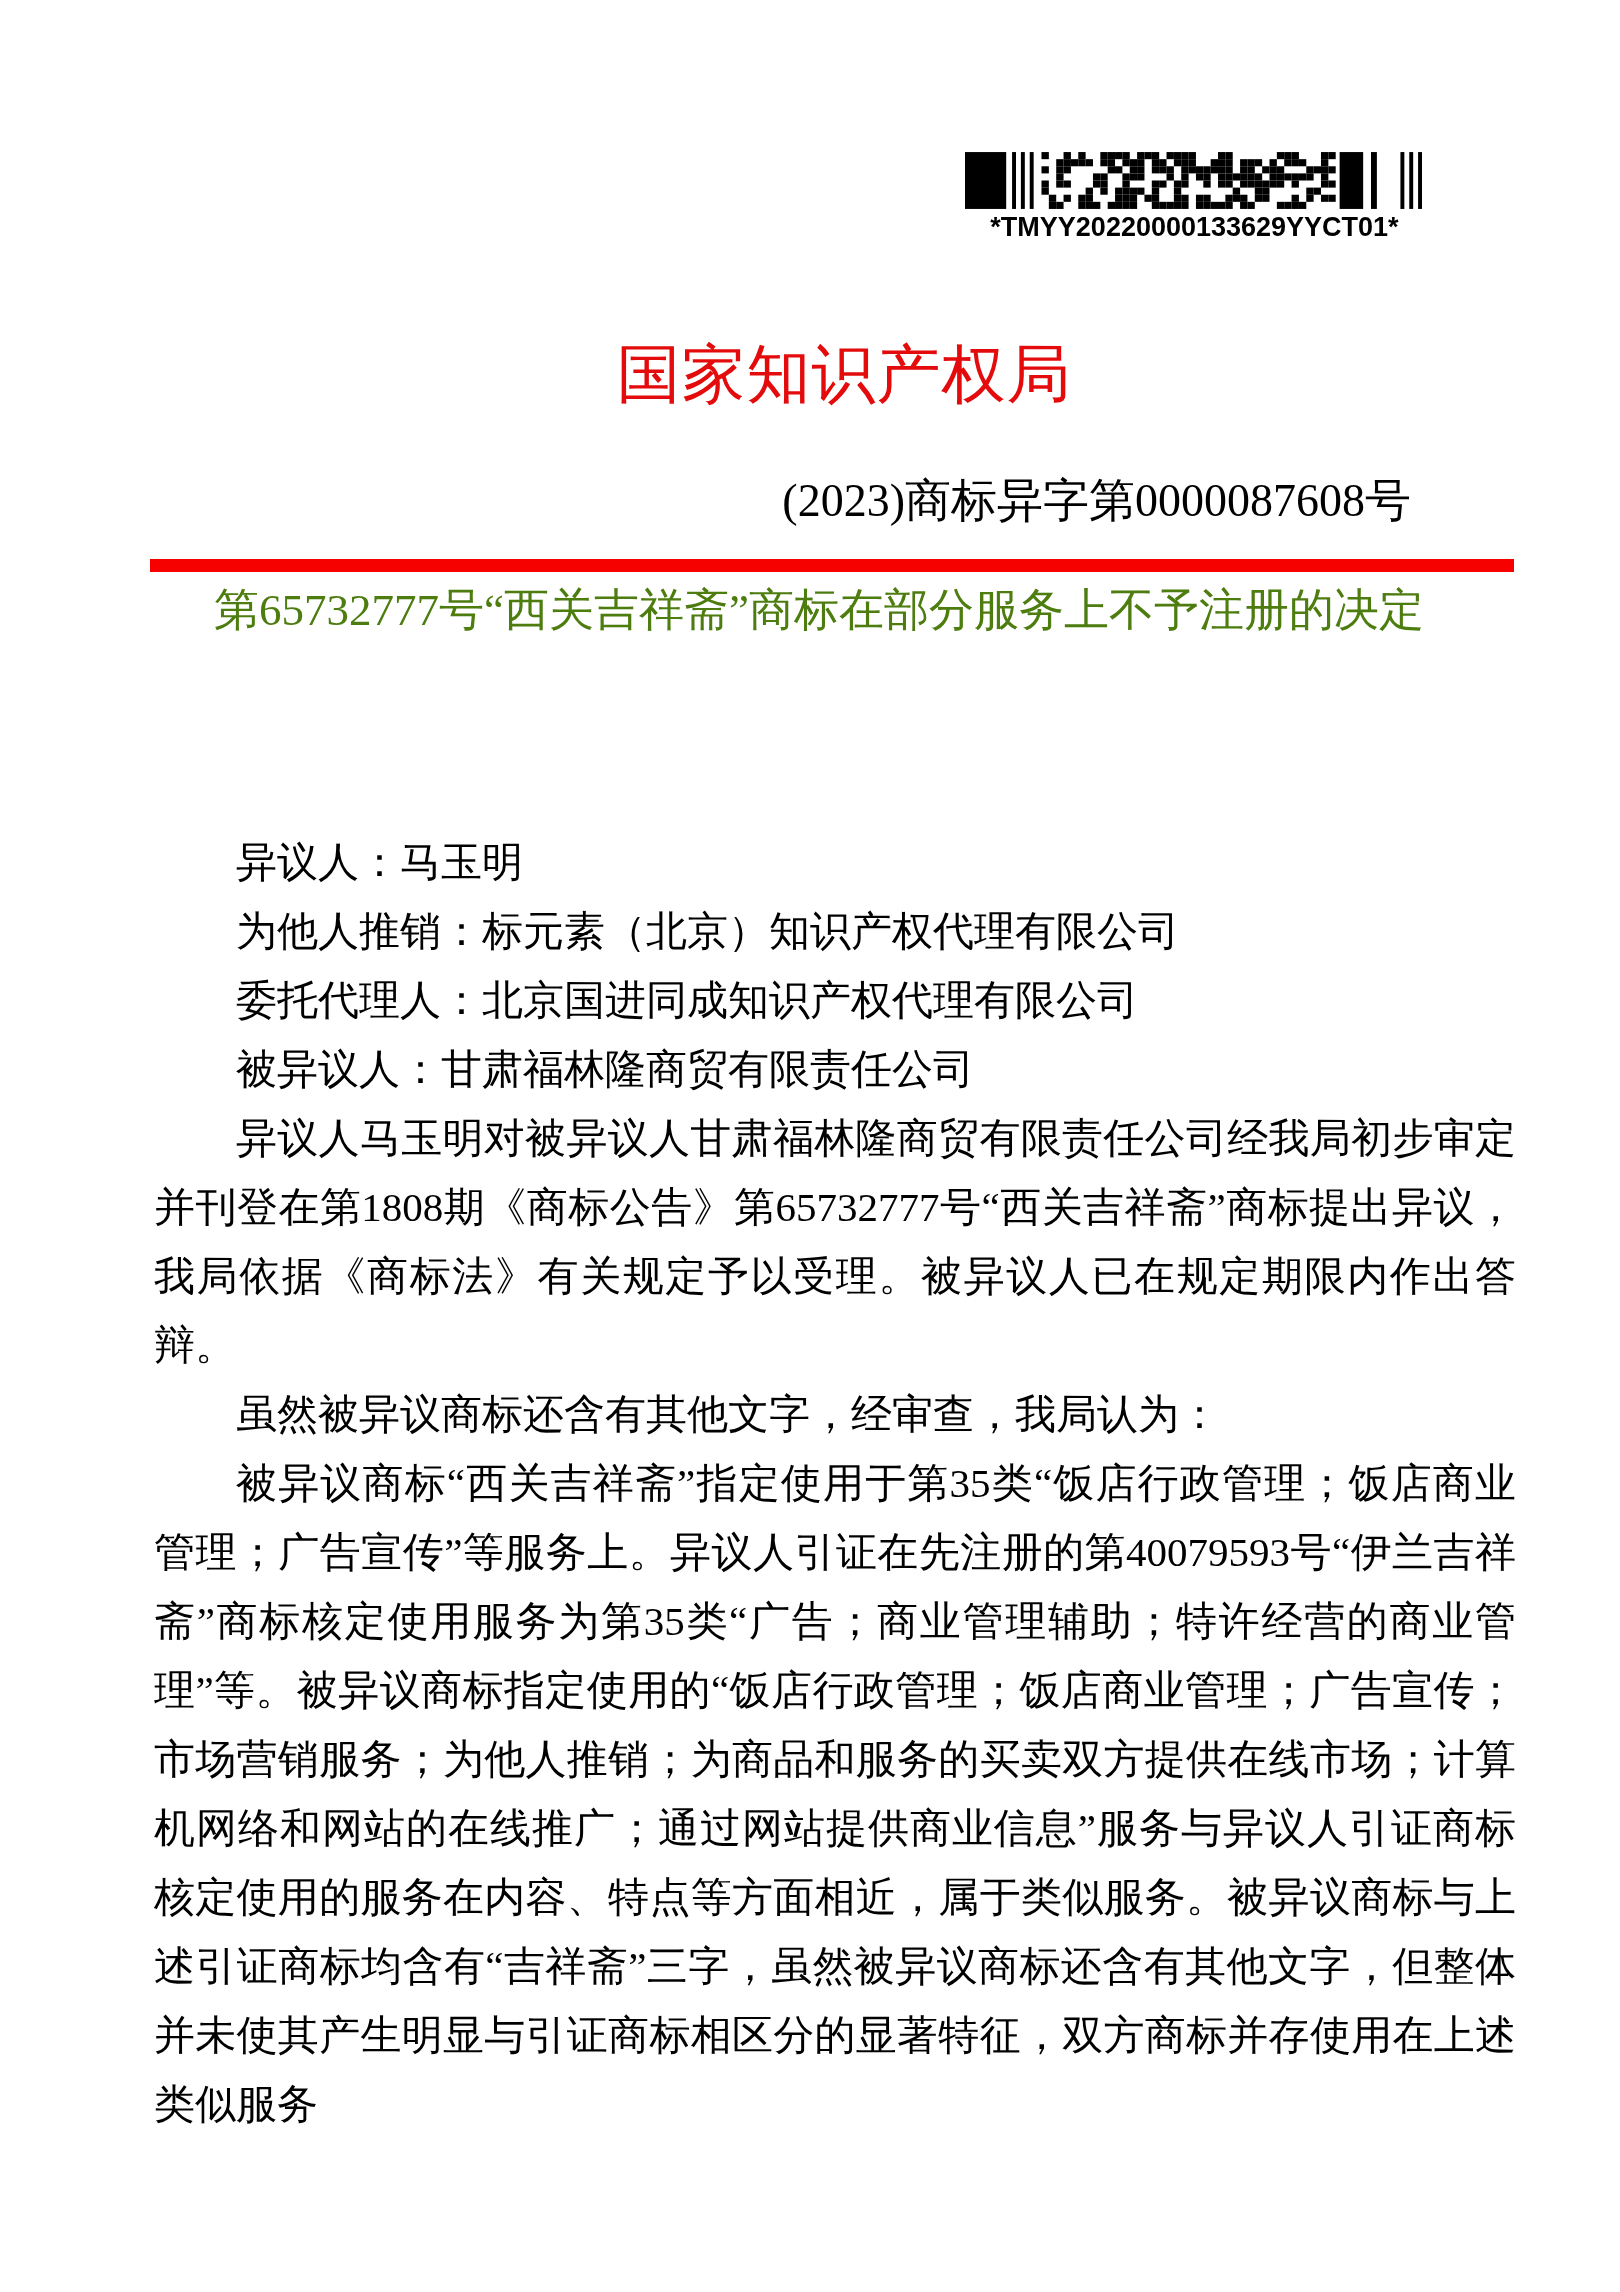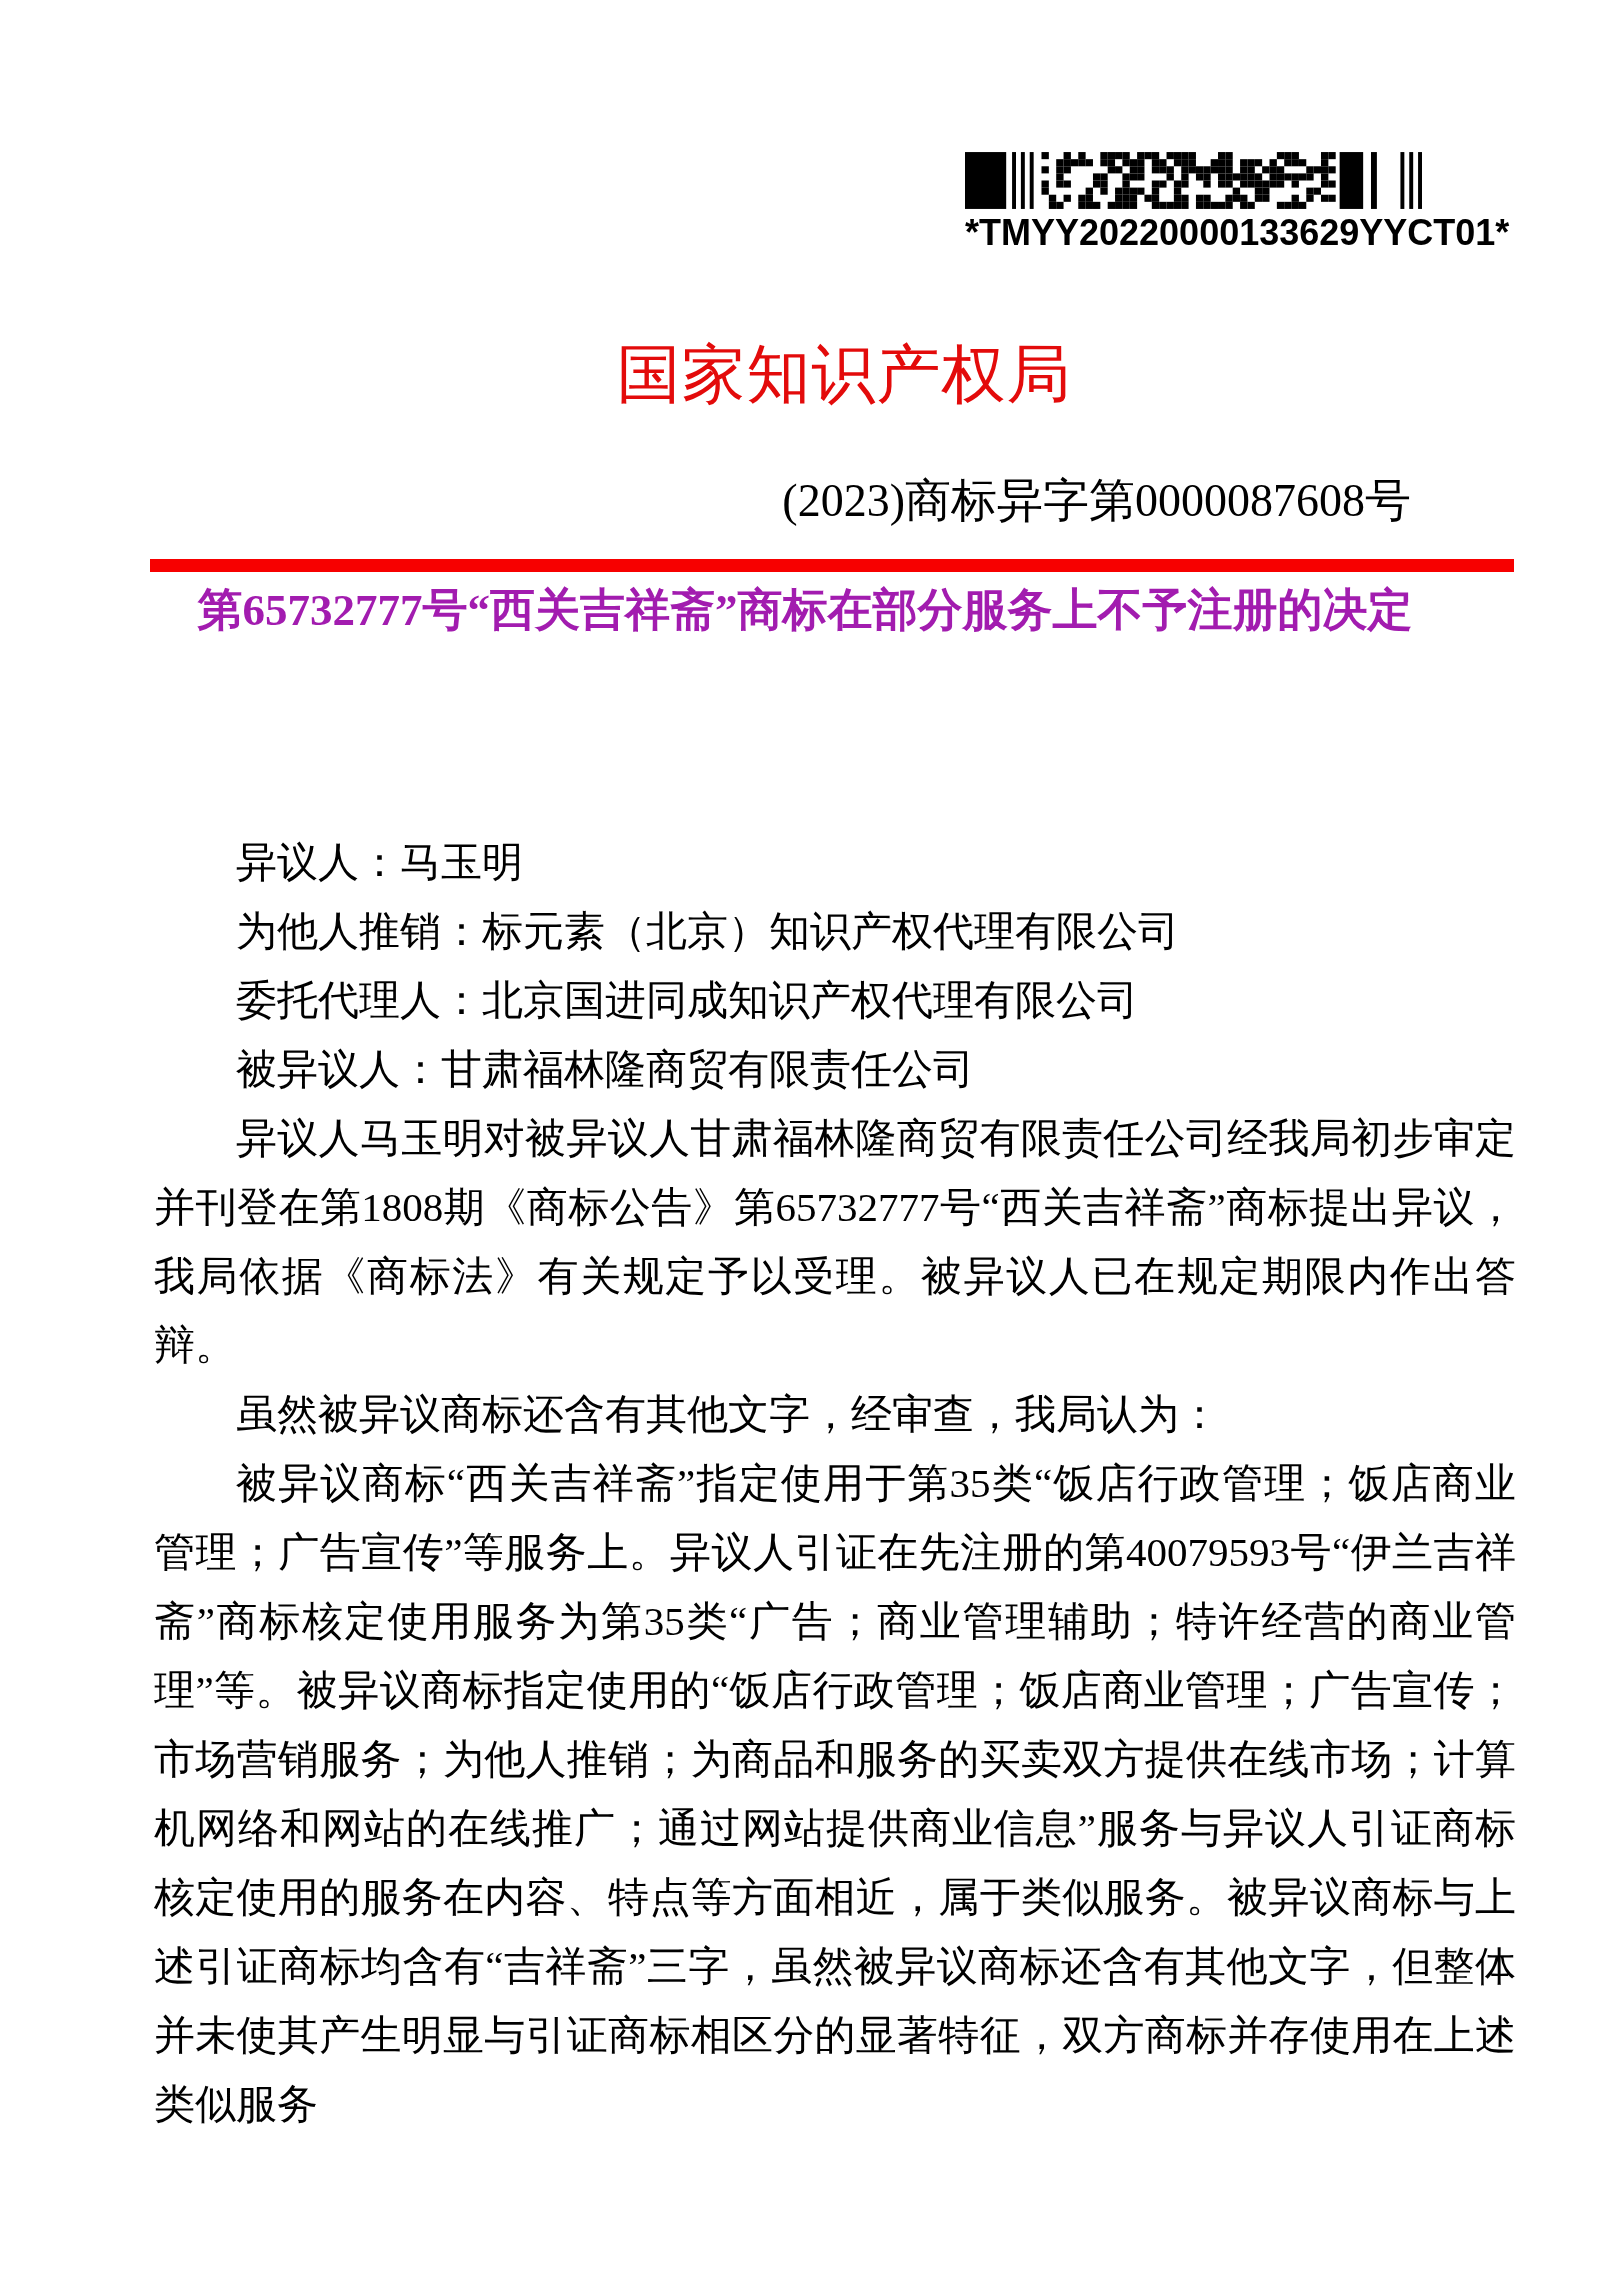--- a/index.html
+++ b/index.html
@@ -24,21 +24,21 @@
     top:152px;
     width:459px;
     text-align:center;
   }
   .barcode svg{display:block;width:457px;height:57px;}
   .barcode svg rect{fill:#000;}
   .barcode-text{
     margin-top:2.9px;
     font-family:"Liberation Sans","DejaVu Sans",sans-serif;
     font-weight:700;
-    font-size:36px;
+    font-size:27px;
     letter-spacing:0px;
     color:#000;
     white-space:nowrap;
   }
   
   .agency{
     position:absolute;
     left:163px;
     top:331px;
     width:1362px;
@@ -65,29 +65,29 @@
     position:absolute;
     left:150px;
     top:559px;
     width:1364px;
     height:12.7px;
     background:var(--rule-red);
   }
   
   .title{
     position:absolute;
-    left:124px;
+    left:138px;
     top:580px;
     width:1362px;
     margin:0;
     text-align:center;
     font-size:45px;
-    font-weight:700;
+    font-weight:400;
     line-height:61px;
-    color:#a21caf;
+    color:#4d7c0f;
     white-space:nowrap;
   }
   
   .body{
     position:absolute;
     left:154px;
     top:828px;
     width:1362px;
     font-size:41px;
     line-height:69px;

